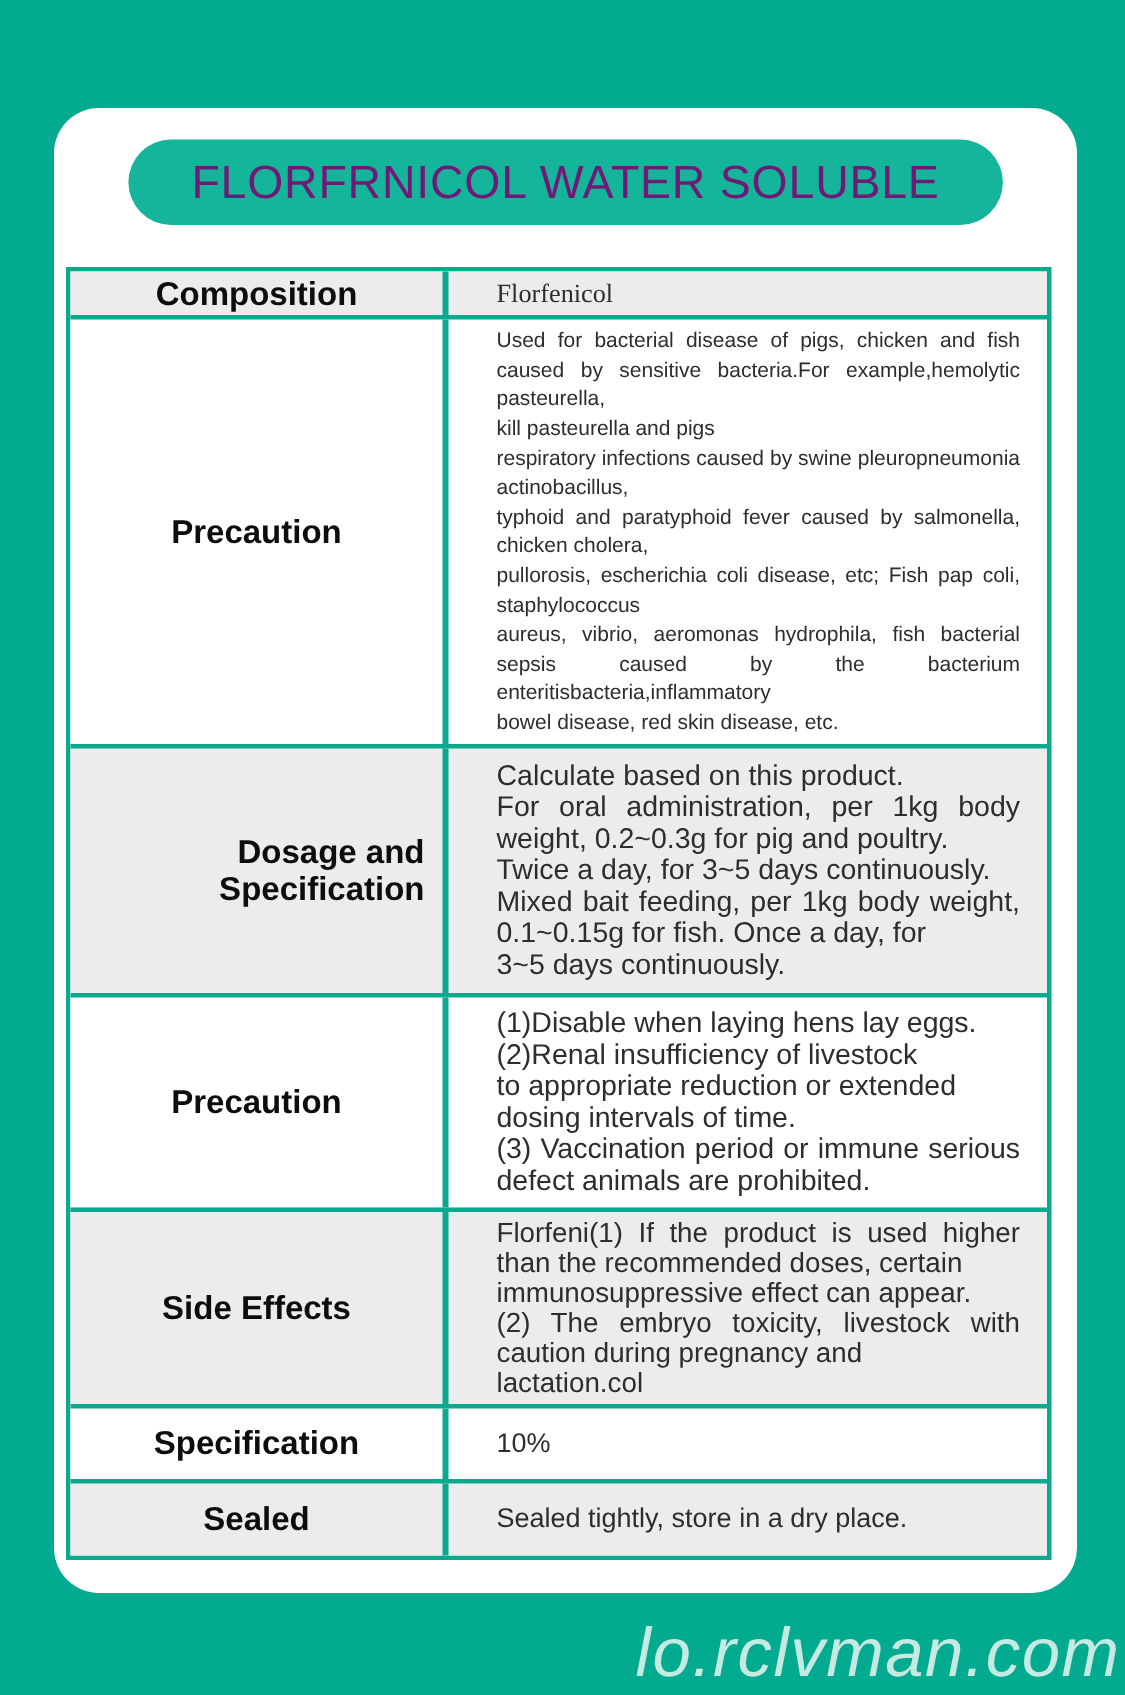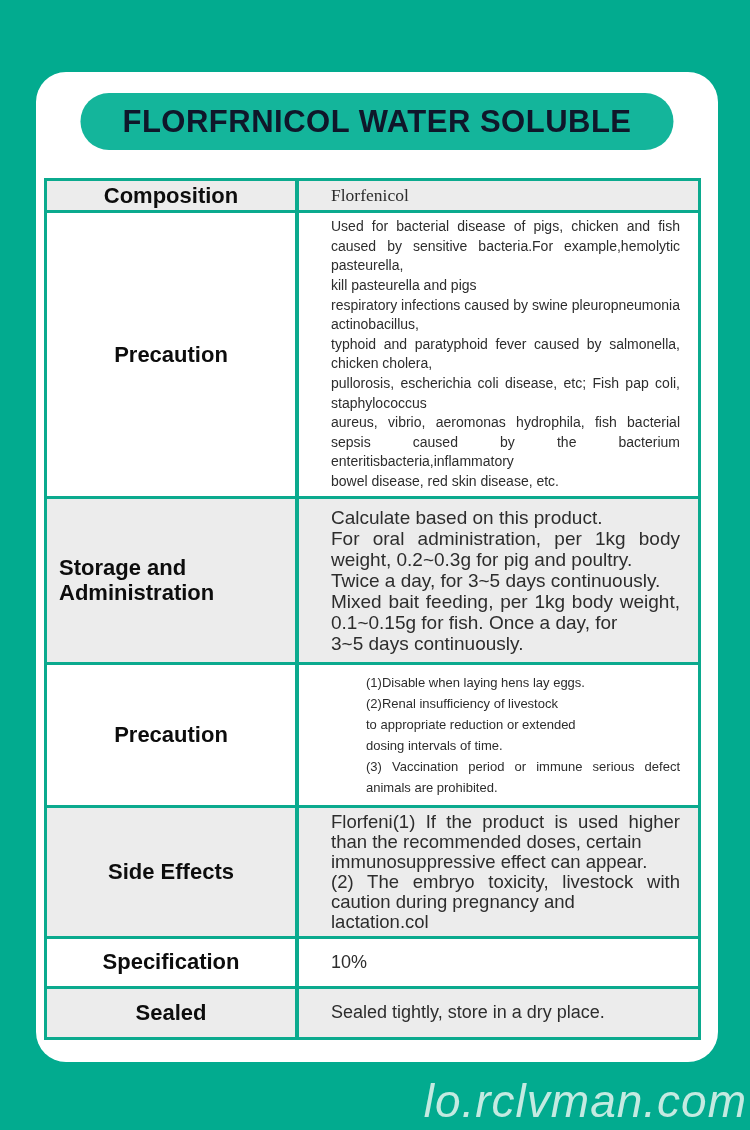--- a/index.html
+++ b/index.html
@@ -28,43 +28,43 @@
     left:50%;top:21px;
     transform:translateX(-50%);
     height:57px;
     padding:0 42px;
     background:var(--teal-pill);
     border-radius:29px;
     display:flex;align-items:center;justify-content:center;
     white-space:nowrap;
   }
   .pill-title{
-    color:#0f172a;
+    color:#701a75;
     font-size:31px;
-    font-weight:bold;
+    font-weight:normal;
     letter-spacing:0.5px;
   }
   .spec-table{
     position:absolute;
     left:8px;top:106px;
     width:657px;
     border:3px solid var(--teal-border);
   }
   .t-row{
     display:flex;
     background:#ffffff;
   }
   .t-row + .t-row{border-top:3px solid var(--teal-border);}
   .t-row:nth-child(odd){background:var(--row-gray);}
   .lab{
     flex:none;
     width:252px;
     border-right:4px solid var(--teal-border);
     display:flex;align-items:center;justify-content:center;
-    text-align:left;
+    text-align:right;
     font-weight:bold;
     font-size:22px;
     line-height:1.15;
     color:#0d0d0d;
     padding:2px 12px;
   }
   .val{
     flex:1;
     display:flex;align-items:center;
     padding:4px 18px 4px 32px;
@@ -81,21 +81,21 @@
   .t-row:nth-child(1){min-height:28px;}
   .t-row:nth-child(2){min-height:276px;}
   .t-row:nth-child(3){min-height:166px;}
   .t-row:nth-child(4){min-height:143px;}
   .t-row:nth-child(5){min-height:121px;}
   .t-row:nth-child(6){min-height:50px;}
   .t-row:nth-child(7){min-height:51px;}
   .t-row:nth-child(1) .valtext{font-size:17.5px;font-family:Liberation Serif, serif;}
   .t-row:nth-child(2) .valtext{font-size:14px;line-height:19.6px;}
   .t-row:nth-child(3) .valtext{font-size:19px;line-height:21px;}
-  .t-row:nth-child(4) .valtext{font-size:13px;line-height:21px;margin-left:35px;}
+  .t-row:nth-child(4) .valtext{font-size:19px;line-height:21px;}
   .t-row:nth-child(5) .valtext{font-size:18.5px;line-height:20px;}
   .t-row:nth-child(6) .valtext{font-size:18px;}
   .t-row:nth-child(7) .valtext{font-size:18px;}
   .watermark{
     position:absolute;
     right:3px;top:1074px;
     font-size:46px;
     color:rgba(223,243,237,0.88);
     letter-spacing:1px;
     white-space:nowrap;
@@ -122,21 +122,21 @@
           <div class="valtext">Used for bacterial disease of pigs, chicken and fish caused by sensitive bacteria.For example,hemolytic pasteurella,
 kill pasteurella and pigs
 respiratory infections caused by swine pleuropneumonia actinobacillus,
 typhoid and paratyphoid fever caused by salmonella, chicken cholera,
 pullorosis, escherichia coli disease, etc; Fish pap coli, staphylococcus
 aureus, vibrio, aeromonas hydrophila, fish bacterial sepsis caused by the bacterium enteritisbacteria,inflammatory
 bowel disease, red skin disease, etc.</div>
         </div>
       </div>
       <div class="t-row">
-        <div class="lab">Storage and Administration</div>
+        <div class="lab">Dosage and Specification</div>
         <div class="val">
           <div class="valtext">Calculate based on this product.
 For oral administration, per 1kg body weight, 0.2~0.3g for pig and poultry.
 Twice a day, for 3~5 days continuously.
 Mixed bait feeding, per 1kg body weight, 0.1~0.15g for fish. Once a day, for
 3~5 days continuously.</div>
         </div>
       </div>
       <div class="t-row">
         <div class="lab">Precaution</div>

